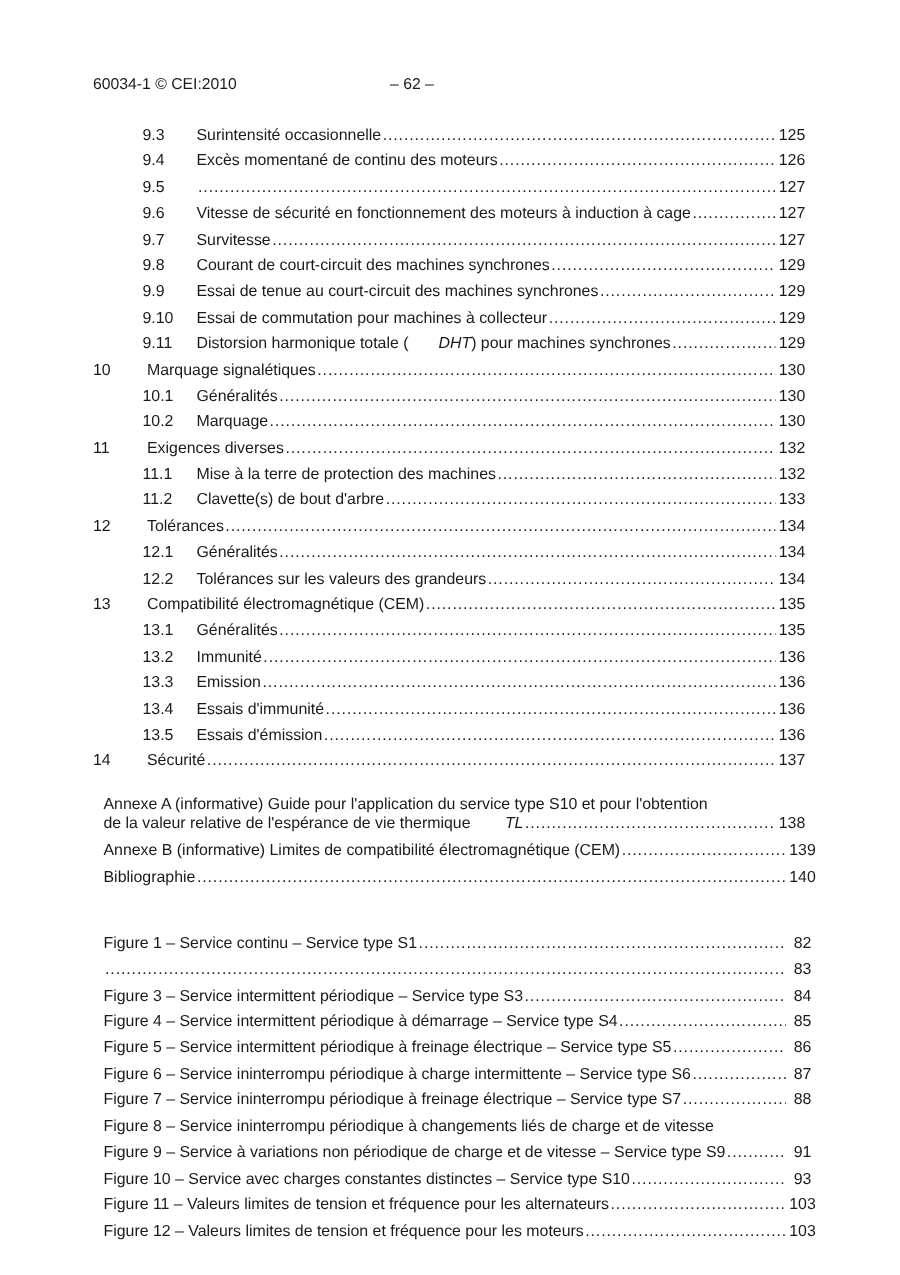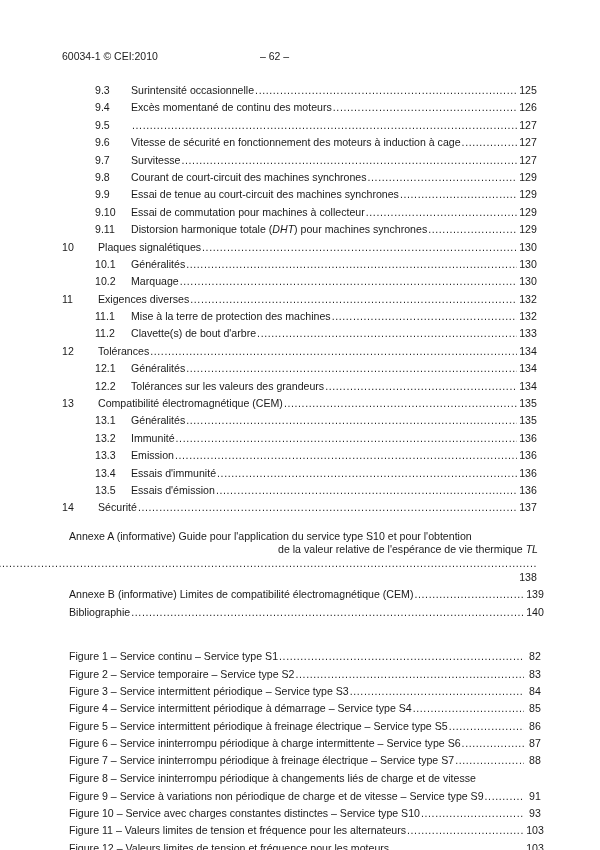--- a/index.html
+++ b/index.html
@@ -111,28 +111,27 @@
     line-height: 13.6px;
     margin-bottom: 4.2px;
   }
   .wrap-entry .line1 {
     white-space: nowrap;
   }
   .wrap-entry .line2row {
     display: flex;
     align-items: flex-end;
     width: 100%;
-    flex-direction: column;
   }
   .wrap-entry .line2row .title { flex: 0 0 auto; white-space: nowrap; }
 
   .gap-before-annex { height: 11px; }
   .gap-before-figs { height: 27px; }
 
-  i { font-style: italic; }
+  i { font-style: italic; padding-left: 20px; }
 </style>
 </head>
 <body>
 
 <div class="page">
 
   <div class="header">
     <span class="doc-id">60034-1 © CEI:2010</span>
     <span class="page-no">– 62 –</span>
   </div>
@@ -187,21 +186,21 @@
           <span class="pg">129</span>
         </div>
         <div class="entry lvl2">
           <span class="num">9.11</span>
           <span class="title">Distorsion harmonique totale (<i>DHT</i>) pour machines synchrones</span>
           <span class="dots"></span>
           <span class="pg">129</span>
         </div>
         <div class="entry lvl1">
           <span class="num">10</span>
-          <span class="title">Plaques signalétiques</span>
+          <span class="title">Marquage signalétiques</span>
           <span class="dots"></span>
           <span class="pg">130</span>
         </div>
         <div class="entry lvl2">
           <span class="num">10.1</span>
           <span class="title">Généralités</span>
           <span class="dots"></span>
           <span class="pg">130</span>
         </div>
         <div class="entry lvl2">
@@ -311,21 +310,20 @@
         </div>
       </div>
     <div class="gap-before-figs"></div>
     <div id="figure-list">
         <div class="entry plain">
           <span class="title">Figure 1 – Service continu – Service type S1</span>
           <span class="dots"></span>
           <span class="pg">82</span>
         </div>
         <div class="entry plain">
-          <span class="title">Figure 2 – Service temporaire – Service type S2</span>
           <span class="dots"></span>
           <span class="pg">83</span>
         </div>
         <div class="entry plain">
           <span class="title">Figure 3 – Service intermittent périodique – Service type S3</span>
           <span class="dots"></span>
           <span class="pg">84</span>
         </div>
         <div class="entry plain">
           <span class="title">Figure 4 – Service intermittent périodique à démarrage – Service type S4</span>

